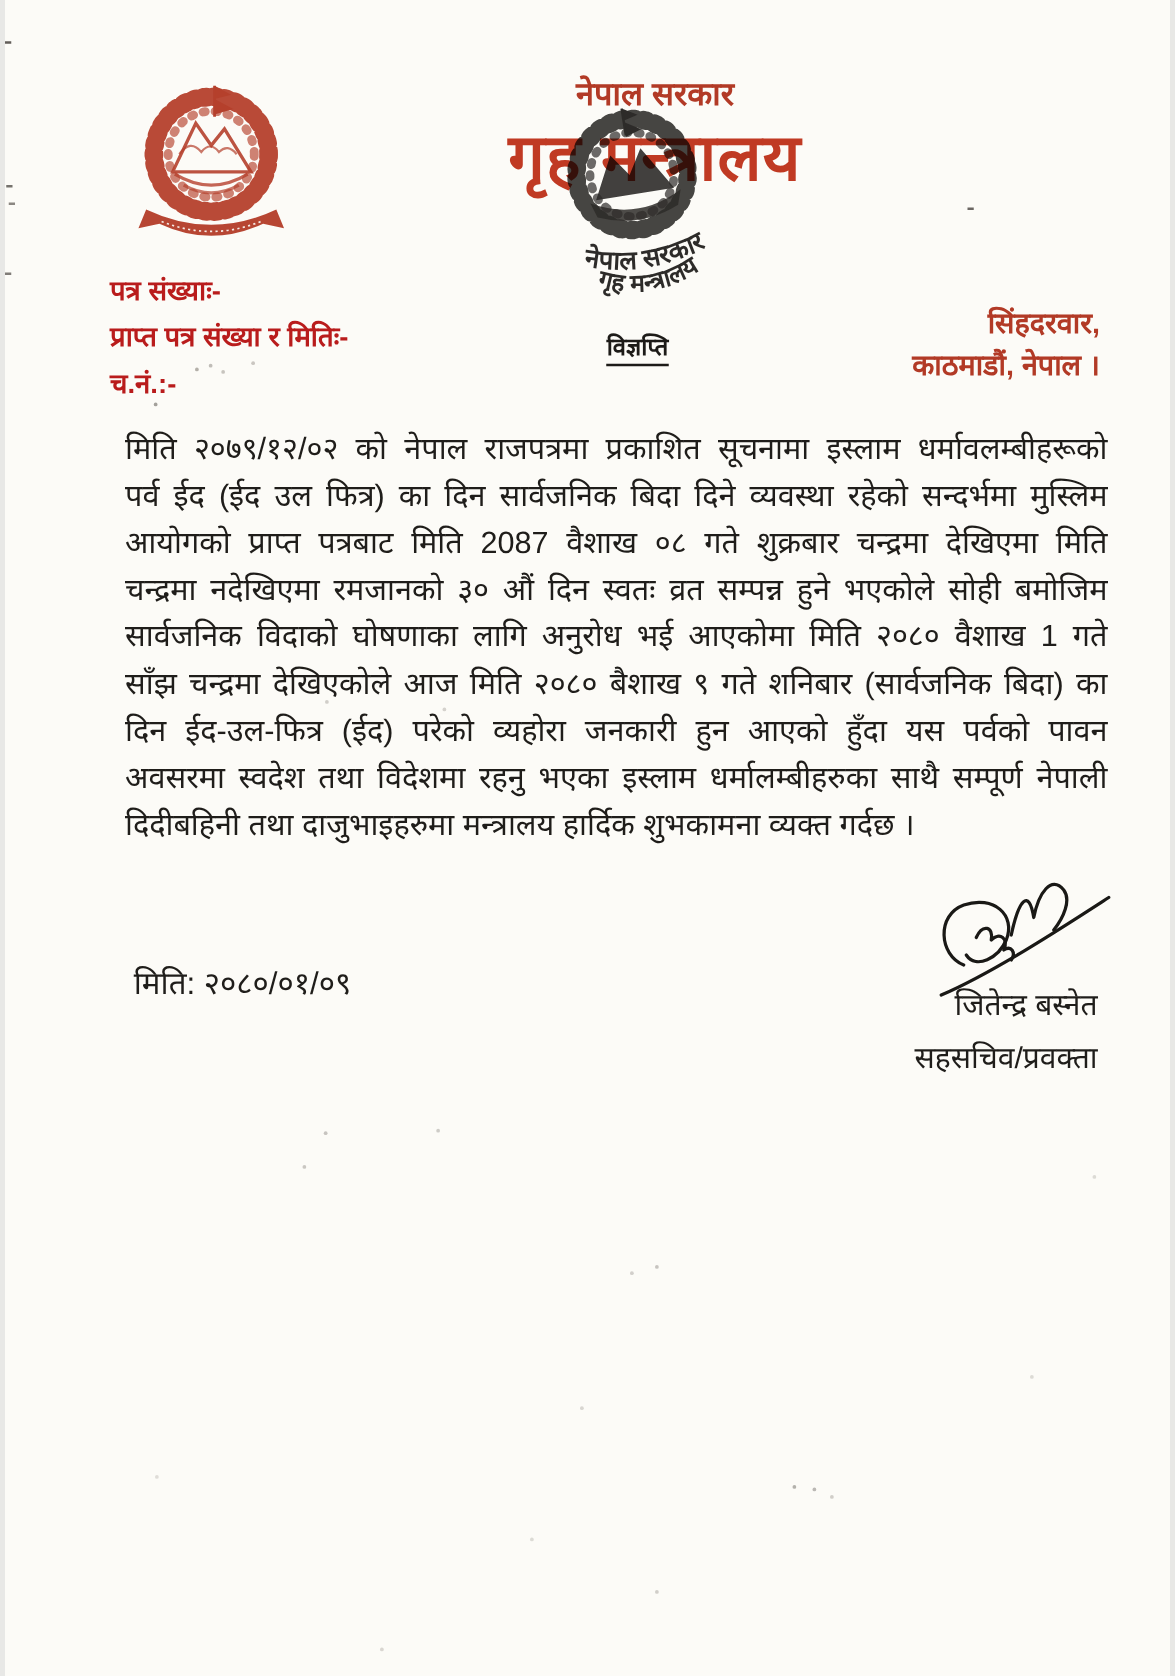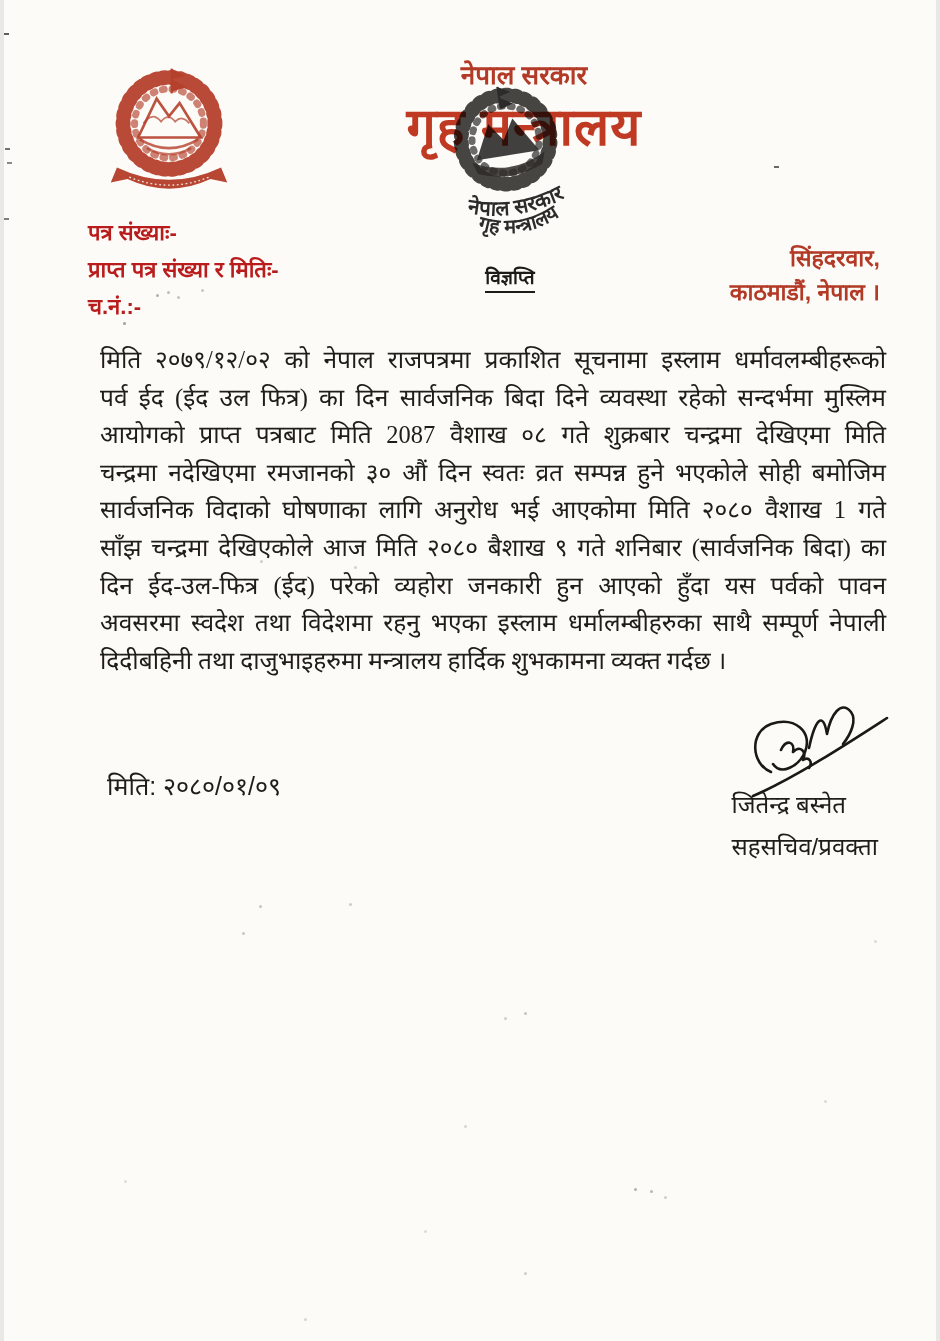--- a/index.html
+++ b/index.html
@@ -42,26 +42,26 @@
   }
   .notice-title{
     display:inline-block;font-size:19px;font-weight:bold;color:#1d1b18;
     border-bottom:2.5px solid #1d1b18;padding-bottom:1px;
   }
   
   .body-text{
     position:absolute;left:96px;top:341px;width:786px;
     font-size:24.5px;line-height:37.6px;color:#1f1d1a;
   }
-  .body-line{text-align:justify;text-align-last:justify;font-family:Liberation Serif, serif;}
+  .body-line{text-align:justify;text-align-last:justify;}
   .body-line.last{text-align-last:left;}
   
   .signature-svg{position:absolute;left:733px;top:698px;width:158px;height:108px;}
   .sign-block{
-    position:absolute;right:58px;top:784px;
+    position:absolute;right:58px;top:784px;text-align:right;
     font-size:24px;color:#1f1d1a;line-height:42px;margin-left:11px;
   }
   .date-line{
     position:absolute;left:103px;top:768px;
     font-size:25px;color:#1f1d1a;
   }
   
   .specks{
     position:absolute;left:0;top:0;width:3px;height:3px;border-radius:50%;
     box-shadow:

